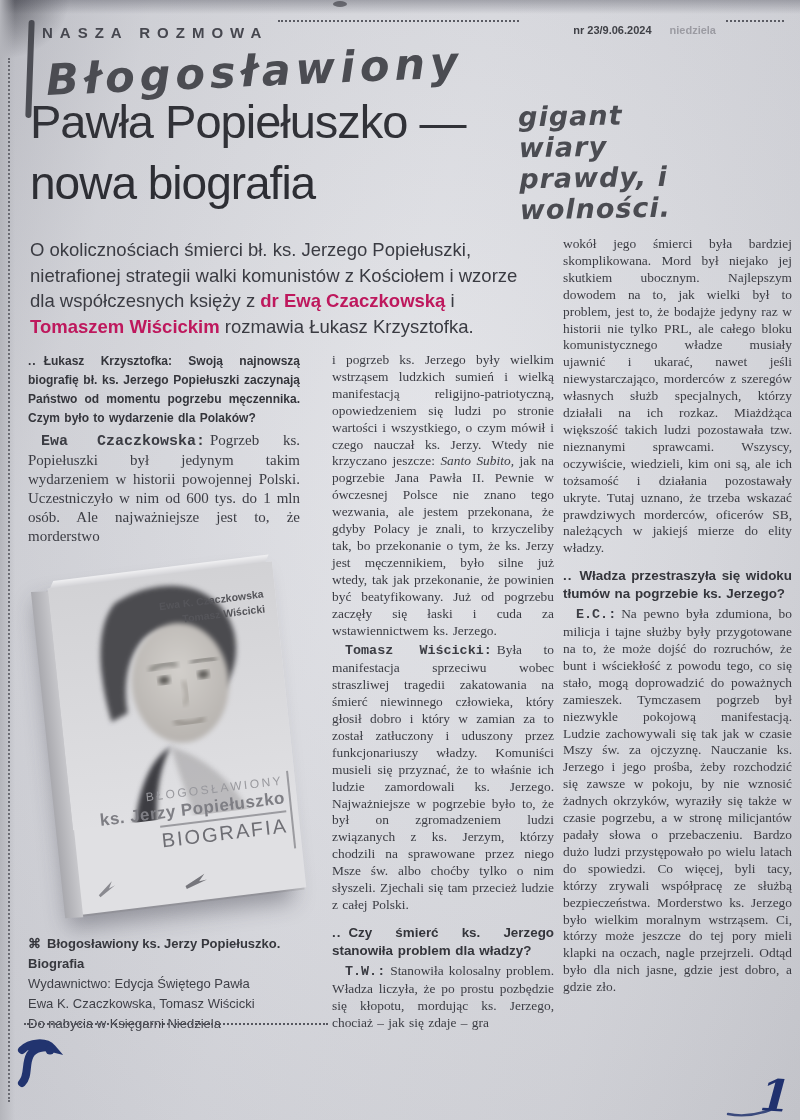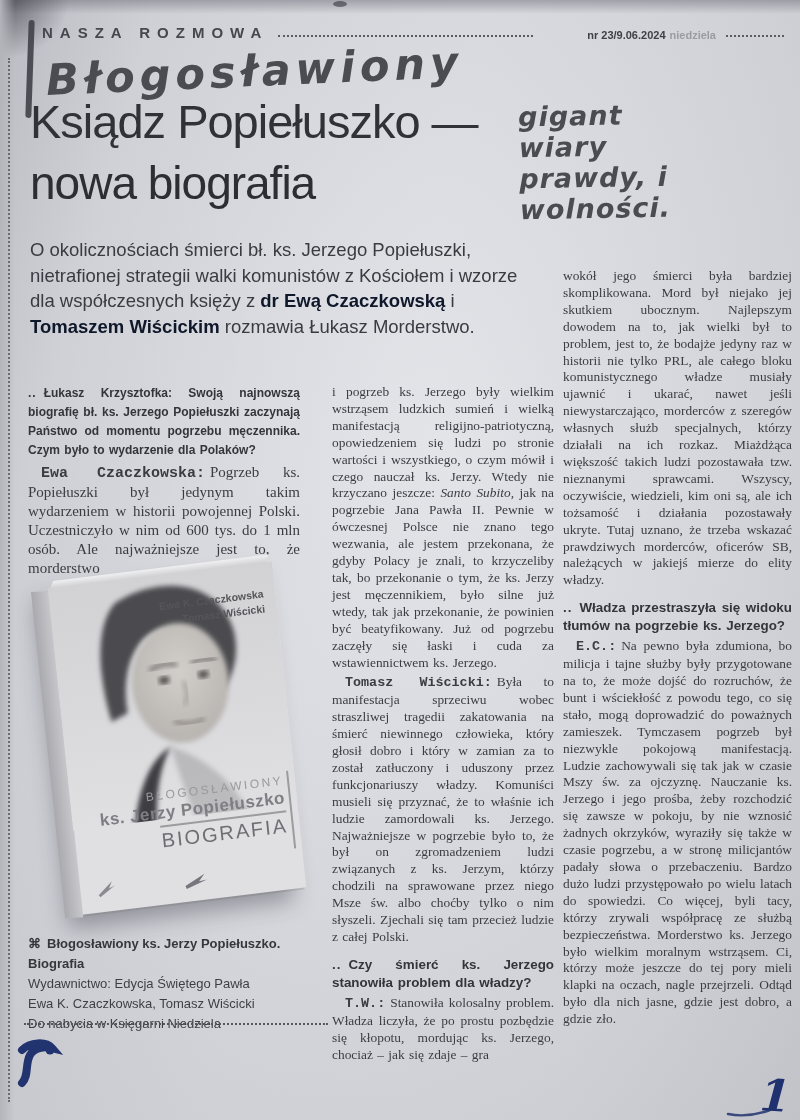--- a/index.html
+++ b/index.html
@@ -14,49 +14,49 @@
   .corner-shade{position:absolute;left:0;top:0;width:70px;height:60px;
        background:radial-gradient(ellipse at 0 0,rgba(35,36,44,.6),rgba(35,36,44,0) 70%);}
   .left-edge{position:absolute;left:0;top:0;width:15px;height:100%;
        background:linear-gradient(90deg,#b4b5bb,rgba(212,213,218,0));}
   .edge-dots{position:absolute;left:8px;top:58px;bottom:18px;width:0;
        border-left:2px dotted #55565e;opacity:.8;}
   .smudge{position:absolute;left:333px;top:1px;width:14px;height:6px;border-radius:50%;
        background:rgba(40,40,48,.55);}
 
   
-  .header-row{position:absolute;left:42px;top:24px;right:6px;display:flex;align-items:flex-end;}
+  .header-row{position:absolute;left:42px;top:24px;right:6px;display:flex;align-items:flex-start;}
   .section-title{font-weight:700;font-size:15px;letter-spacing:7px;color:#46474f;white-space:nowrap;}
   .leader{flex:1;border-bottom:2px dotted #5a5b63;transform:translateY(-4px);margin:0 10px;}
   .leader.short{flex:0 0 58px;}
   .issue{font-weight:700;font-size:11px;color:#3f4046;white-space:nowrap;margin-left:44px;}
-  .weekday{font-weight:700;font-size:11px;color:#9b9ba2;margin-left:4px;white-space:nowrap;}
+  .weekday{font-weight:700;font-size:11px;color:#9b9ba2;margin-left:18px;white-space:nowrap;}
   .pen-stroke{position:absolute;left:27px;top:20px;width:6px;height:98px;background:#43444b;
        border-radius:3px;transform:rotate(2deg);opacity:.92;}
 
   
   .hw{font-family:"DejaVu Sans",sans-serif;font-style:italic;font-weight:700;color:#4b4c52;}
   .hw-blessing{position:absolute;left:46px;top:46px;font-size:43px;letter-spacing:5px;
        transform:rotate(-2.5deg);}
   .headline1{position:absolute;left:30px;top:94px;font-size:47px;font-weight:400;
        letter-spacing:-1px;color:#313238;}
   .headline2{position:absolute;left:30px;top:156px;font-size:46px;font-weight:400;
        letter-spacing:-1px;color:#2d2e34;}
   .hw-note{position:absolute;left:519px;top:100px;font-size:27px;line-height:31px;
        letter-spacing:1px;transform:rotate(-1deg);}
   .hw-note div{white-space:nowrap;}
 
   
   .lead{position:absolute;left:30px;top:237px;width:515px;font-size:18.5px;line-height:25.5px;
        color:#3a3b42;}
-  .lead b{color:#0f172a;}
+  .lead b{color:#be185d;}
 
   
   .bodycol{position:absolute;font-family:"Liberation Serif",serif;font-size:13.4px;
-       line-height:16.9px;color:#3b3c43;text-align:justify;word-spacing:1px;margin-top:32px;}
+       line-height:16.9px;color:#3b3c43;text-align:justify;word-spacing:1px;}
   .bodycol p{margin:0 0 3px 0;}
   .bodycol .q{font-family:"Liberation Sans",sans-serif;font-weight:700;color:#34353b;
        margin-top:10px;line-height:18px;}
   .bodycol .qm{margin-right:7px;letter-spacing:1px;}
   .bodycol .ans{text-indent:13px;}
   .bodycol .speaker{font-weight:700;margin-right:5px;font-family:Liberation Mono, monospace;}
   .col1{left:28px;top:352px;width:272px;font-size:15px;line-height:19px;}
   .col1 .q{font-size:12px;line-height:19px;margin-top:0;}
   .col2{left:332px;top:352px;width:222px;}
   .col3{left:563px;top:236px;width:229px;}
@@ -109,30 +109,30 @@
 
 <div class="header-row">
   <span class="section-title">NASZA ROZMOWA</span>
   <span class="leader"></span>
   <span class="issue">nr 23/9.06.2024</span>
   <span class="weekday">niedziela</span>
   <span class="leader short"></span>
 </div>
 
 <div class="hw hw-blessing">Błogosławiony</div>
-<div class="headline1">Ksiądz Popiełuszko —</div>
+<div class="headline1">Pawła Popiełuszko —</div>
 <div class="hw hw-note">
   <div>gigant</div>
   <div>wiary</div>
   <div>prawdy, i</div>
   <div>wolności.</div>
 </div>
 <div class="headline2">nowa biografia</div>
 
-<div class="lead"><span>O okolicznościach śmierci bł. ks. Jerzego Popiełuszki, nietrafionej strategii walki komunistów z Kościołem i wzorze dla współczesnych księży z </span><b>dr Ewą Czaczkowską</b><span> i </span><b>Tomaszem Wiścickim</b><span> rozmawia Łukasz Morderstwo.</span></div>
+<div class="lead"><span>O okolicznościach śmierci bł. ks. Jerzego Popiełuszki, nietrafionej strategii walki komunistów z Kościołem i wzorze dla współczesnych księży z </span><b>dr Ewą Czaczkowską</b><span> i </span><b>Tomaszem Wiścickim</b><span> rozmawia Łukasz Krzysztofka.</span></div>
 
 <div class="bodycol col1">
   <p class="q"><span class="qm">..</span><span>Łukasz Krzysztofka: Swoją najnowszą biografię bł. ks. Jerzego Popiełuszki zaczynają Państwo od momentu pogrzebu męczennika. Czym było to wydarzenie dla Polaków?</span></p>
   <p class="ans"><span class="speaker">Ewa Czaczkowska:</span><span>Pogrzeb ks. Popiełuszki był jedynym takim wydarzeniem w historii powojennej Polski. Uczestniczyło w nim od 600 tys. do 1 mln osób. Ale najważniejsze jest to, że morderstwo</span></p>
 </div>
 
 <div class="book-wrap">
   <div class="book">
     <div class="pages"></div>
     <div class="spine"></div>

